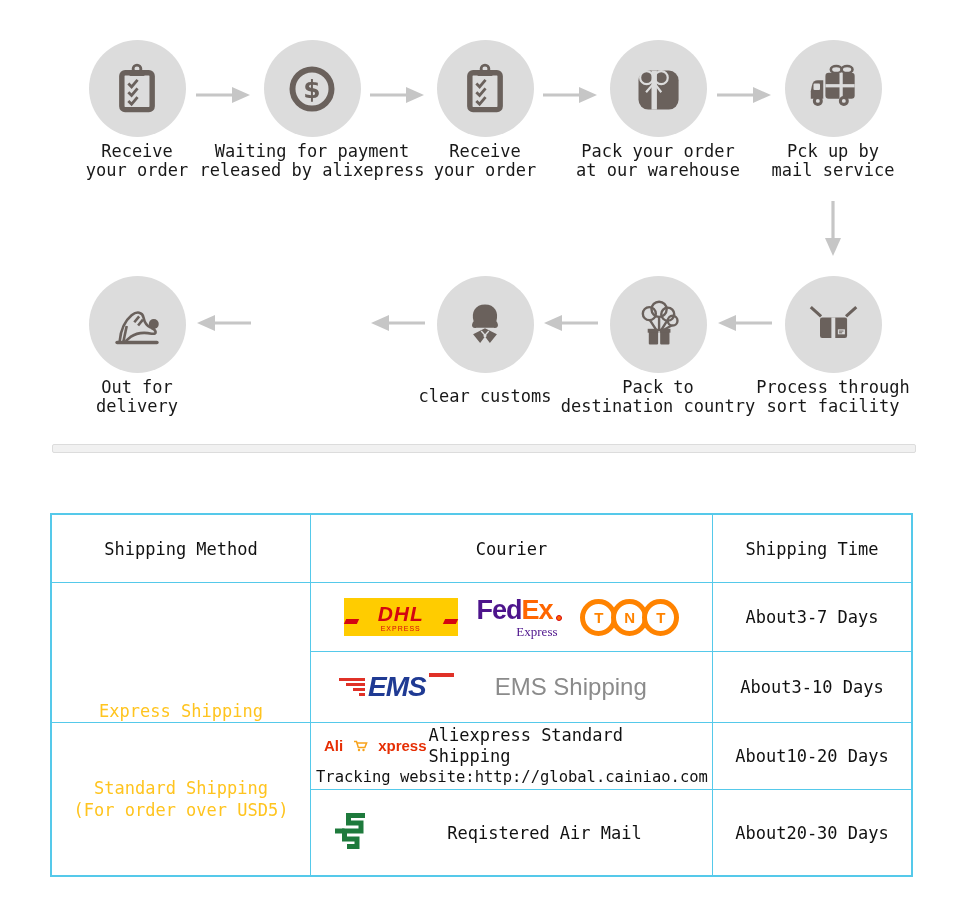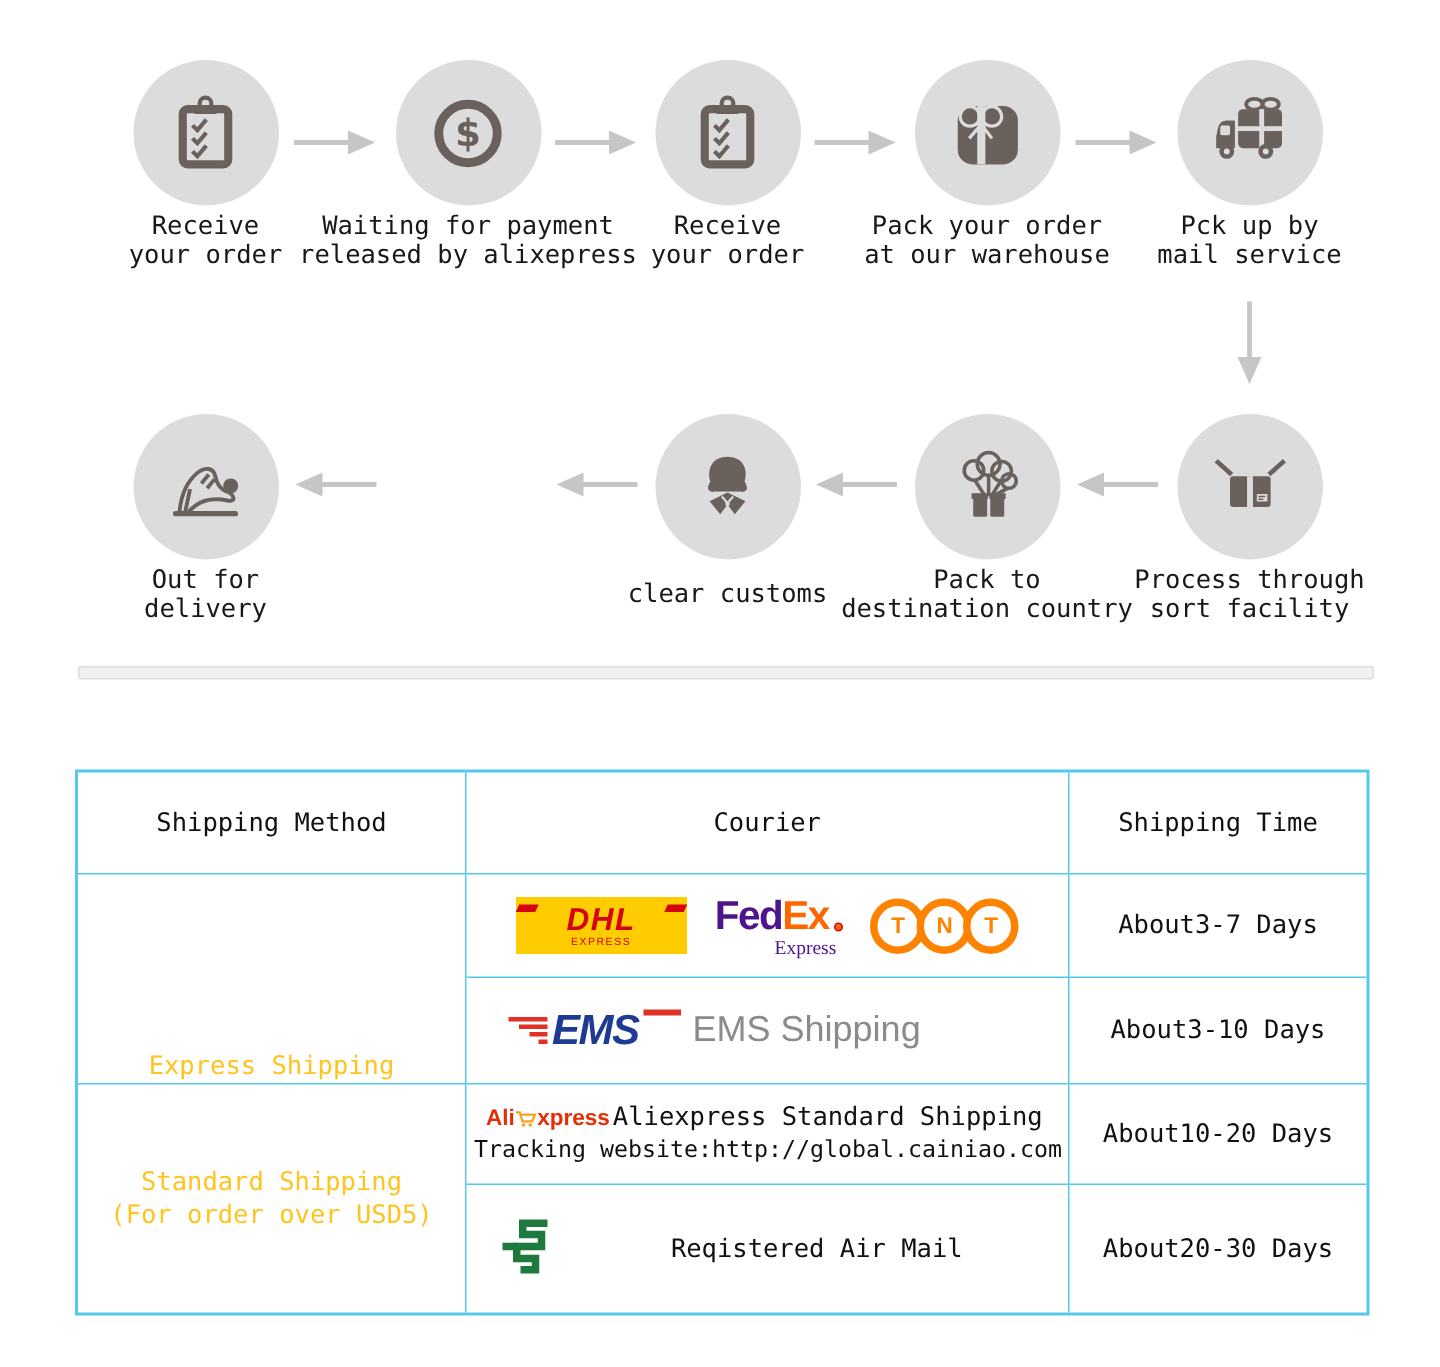--- a/index.html
+++ b/index.html
@@ -31,21 +31,21 @@
   .last-row { border-bottom:none; }
   .method-cell { flex-direction:column; color:#ffc41f; line-height:22px; }
   .courier-cell { justify-content:flex-start; }
 
   .logos-row { justify-content:space-evenly; padding:0 14px; }
   .time-cell { justify-content:center; }
 
   
   .logo-dhl { width:114px; height:38px; background:#FFCC00; display:flex;
               flex-direction:column; align-items:center; justify-content:center; }
-  .dhl-row { display:flex; align-items:flex-start; gap:20px; }
+  .dhl-row { display:flex; align-items:flex-end; gap:20px; }
   .dhl-dash { width:13px; height:5px; background:#D40511; transform:skewX(-25deg); }
   .dhl-text { color:#D40511; font-family:"Liberation Sans",sans-serif; font-weight:bold;
               font-style:italic; font-size:21px; letter-spacing:1px; line-height:1; }
   .dhl-sub { color:#D40511; font-family:"Liberation Sans",sans-serif; font-size:7px;
              letter-spacing:1px; line-height:1; margin-top:1px; }
 
   
   .logo-fedex { display:flex; flex-direction:column; align-items:flex-end; }
   .fedex-main { font-family:"Liberation Sans",sans-serif; font-weight:bold; font-size:27px;
                 line-height:1; letter-spacing:-1px; display:flex; align-items:baseline; }
@@ -57,37 +57,37 @@
 
   
   .logo-tnt { display:flex; }
   .tnt-circle { width:37px; height:37px; border:5px solid #FF8300; border-radius:50%;
                 background:#fff; color:#FF8300; display:flex; align-items:center;
                 justify-content:center; font-family:"Liberation Sans",sans-serif;
                 font-weight:bold; font-size:15px; margin-left:-6px; }
   .tnt-circle:first-child { margin-left:0; }
 
   
-  .ems-cell { padding-left:28px; }
+  .ems-cell { padding-left:28px;gap:33px; }
   .logo-ems { display:flex; align-items:center; height:36px; }
   .ems-left { display:flex; flex-direction:column; align-items:flex-end; gap:2px; margin-right:3px; }
   .ems-left span { display:block; height:3px; background:#E03127; }
   .ems-b1 { width:26px; } .ems-b2 { width:19px; } .ems-b3 { width:12px; } .ems-b4 { width:6px; }
   .ems-text { color:#1F3A93; font-family:"Liberation Sans",sans-serif; font-weight:bold;
               font-style:italic; font-size:28px; letter-spacing:-1px; line-height:1; }
   .ems-right { align-self:flex-start; width:25px; height:4px; background:#E03127; margin:4px 0 0 3px; }
   .ems-shipping-text { color:#8b8b8b; font-family:"Liberation Sans",sans-serif;
                        font-size:24px; margin-left:8px; }
 
   
   .ali-cell { flex-direction:column; align-items:flex-start; justify-content:center; padding-left:5px; }
   .ali-line1 { display:flex; align-items:center; font-size:17px; line-height:21px; }
   .ali-line2 { font-size:15.5px; line-height:21px; }
   .ali-logo { display:inline-flex; align-items:center; font-family:"Liberation Sans",sans-serif;
-              font-weight:bold; font-size:15px; color:#E62E04; margin:0 2px 0 8px; }
+              font-weight:bold; font-size:15px; color:#E62E04; margin:0 2px 0 8px;gap:10px; }
 
   
   .airmail-cell { padding-left:20px; }
   .airmail-text { flex:1; text-align:center; font-size:17px; }
 
   .header-cell { font-size:17px; }
 </style>
 </head>
 <body>
 

